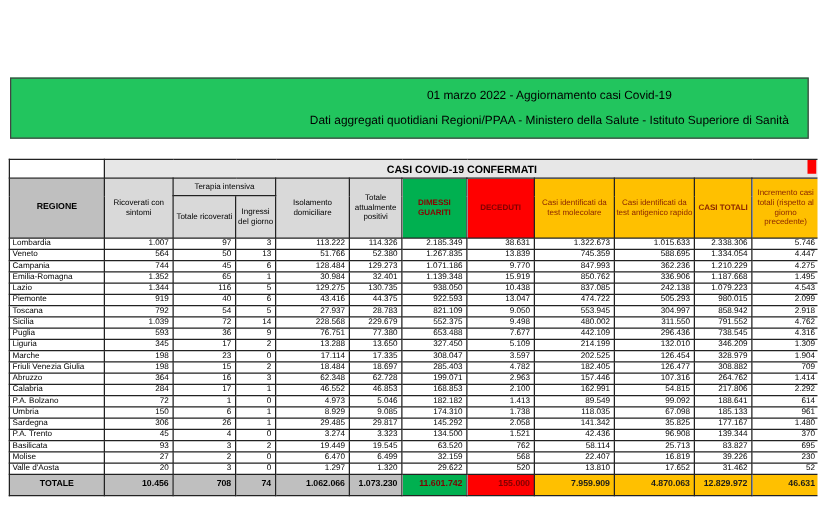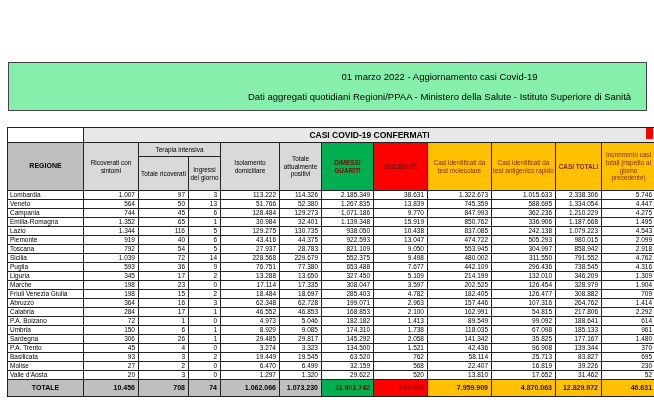--- a/index.html
+++ b/index.html
@@ -2,21 +2,21 @@
 <html><head>
 <meta charset="utf-8">
 <style>
   html,body{margin:0;padding:0;}
   body{
     width:654px;height:405px;overflow:hidden;position:relative;
     background:#ffffff;font-family:"Liberation Sans",sans-serif;color:#000;
   }
   .title-box{
     position:absolute;left:8px;top:62px;width:639px;height:49px;
-    border:1px solid #444;box-sizing:border-box;background:#86efac;
+    border:1px solid #444;box-sizing:border-box;background:#22c55e;
     display:flex;flex-direction:column;justify-content:space-evenly;
   }
   .title-line{font-size:9.5px;text-align:center;transform:translateX(112px);white-space:nowrap;}
   table{
     position:absolute;left:7px;top:127px;width:648px;
     border-collapse:collapse;table-layout:fixed;
   }
   th,td{
     border:1px solid #222;box-sizing:border-box;overflow:hidden;
     font-weight:normal;

